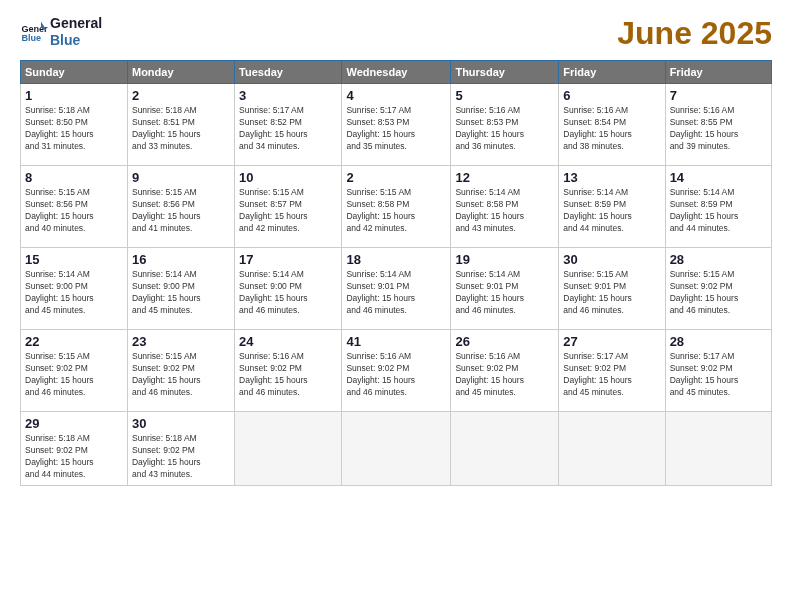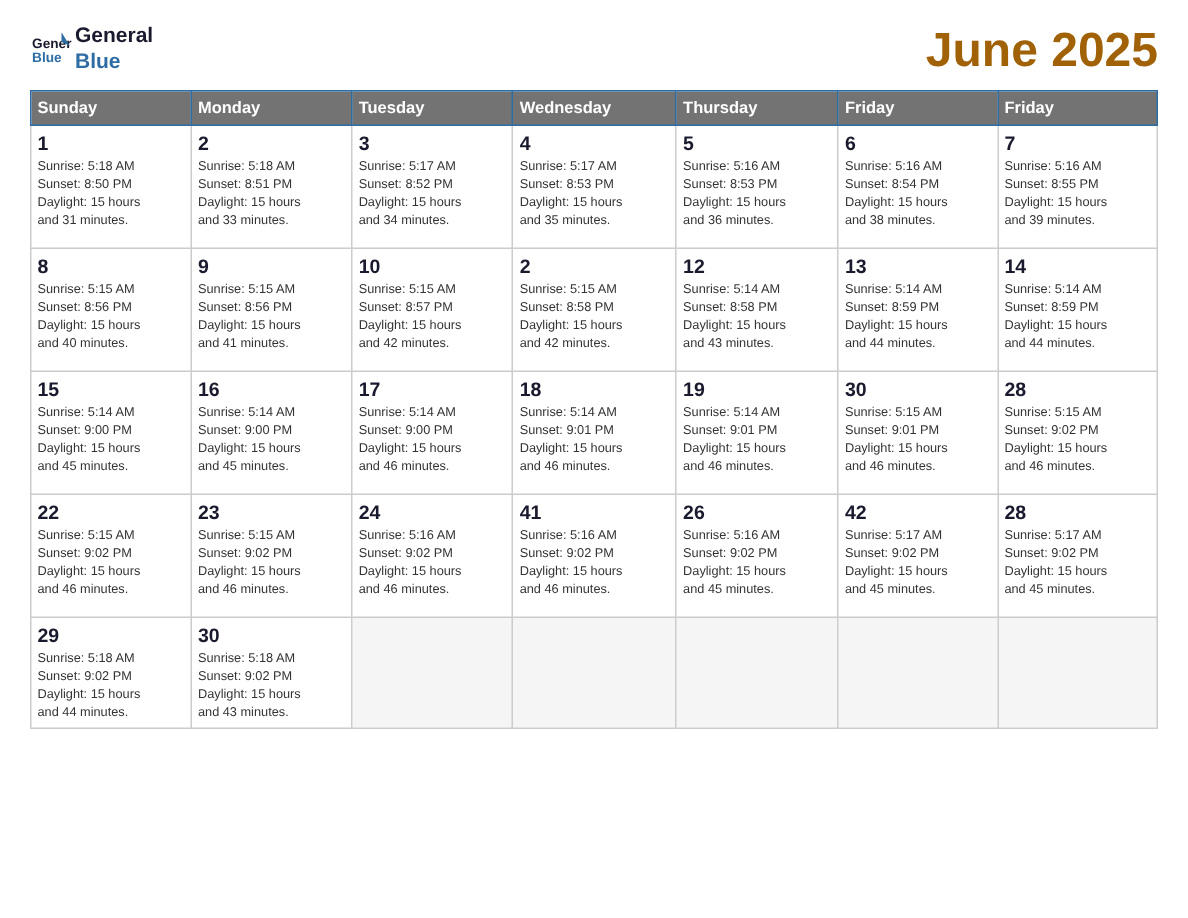--- a/index.html
+++ b/index.html
@@ -223,21 +223,21 @@
           </td>
           <td>
             <span class="day-number">41</span>
             <div class="day-info">Sunrise: 5:16 AM<br>Sunset: 9:02 PM<br>Daylight: 15 hours<br>and 46 minutes.</div>
           </td>
           <td>
             <span class="day-number">26</span>
             <div class="day-info">Sunrise: 5:16 AM<br>Sunset: 9:02 PM<br>Daylight: 15 hours<br>and 45 minutes.</div>
           </td>
           <td>
-            <span class="day-number">42</span>
+            <span class="day-number">27</span>
             <div class="day-info">Sunrise: 5:17 AM<br>Sunset: 9:02 PM<br>Daylight: 15 hours<br>and 45 minutes.</div>
           </td>
           <td>
             <span class="day-number">28</span>
             <div class="day-info">Sunrise: 5:17 AM<br>Sunset: 9:02 PM<br>Daylight: 15 hours<br>and 45 minutes.</div>
           </td>
         </tr>
         <tr class="last-row">
           <td>
             <span class="day-number">29</span>

